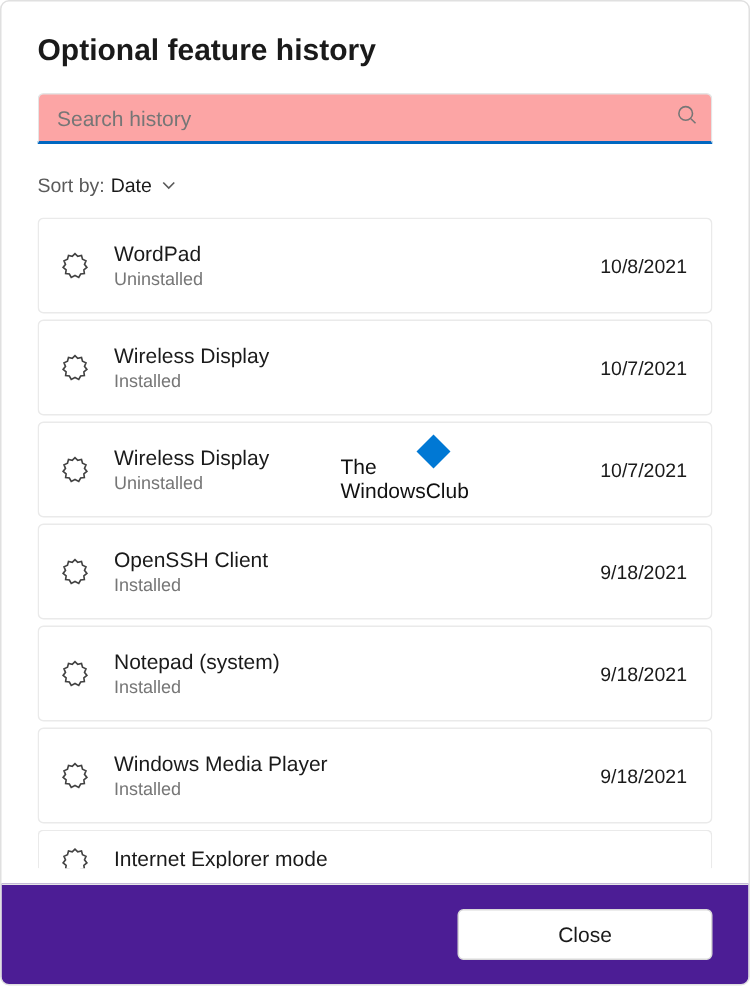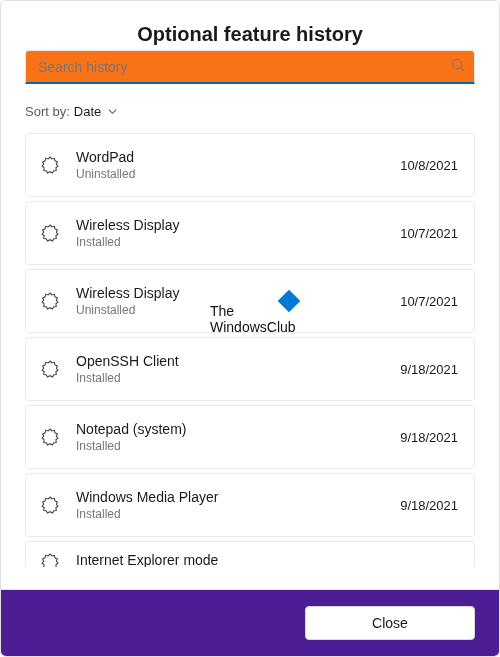--- a/index.html
+++ b/index.html
@@ -26,34 +26,33 @@
       padding: 22px 24px 0 24px;
       flex: 1;
       overflow: hidden;
       display: flex;
       flex-direction: column;
     }
     .title {
       font-size: 20px;
       font-weight: 600;
       color: #1a1a1a;
-      margin-bottom: 4px;
-      text-align: center;
+      margin-bottom: 16px;
     }
     .search-wrap {
       position: relative;
       margin-bottom: 20px;
     }
     .search-input {
       width: 100%;
       height: 34px;
       border: 1px solid #e5e5e5;
       border-bottom: 2px solid #0067c0;
       border-radius: 4px 4px 0 0;
-      background: #f97316;
+      background: #fca5a5;
       padding: 0 36px 0 12px;
       font-size: 14px;
       color: #1a1a1a;
       outline: none;
       font-family: inherit;
     }
     .search-input::placeholder {
       color: #767676;
     }
     .search-icon {
@@ -147,21 +146,21 @@
       border-radius: 4px;
       background: #fff;
       font-size: 14px;
       color: #1a1a1a;
       cursor: pointer;
       font-family: inherit;
     }
     .watermark {
       position: absolute;
       top: 302px;
-      left: 209px;
+      left: 226px;
       font-size: 14px;
       color: #111;
       line-height: 1.15;
       pointer-events: none;
       font-weight: 400;
     }
     .watermark-square {
       position: absolute;
       top: 292px;
       left: 280px;

